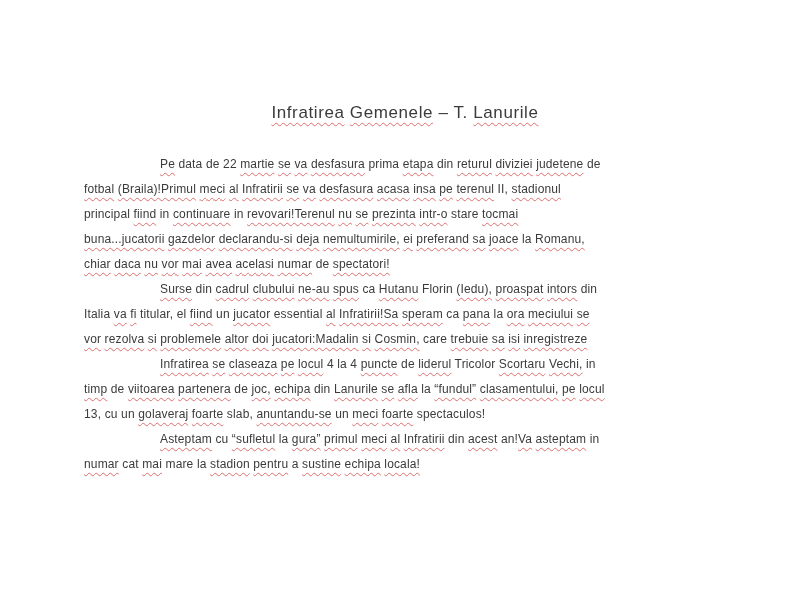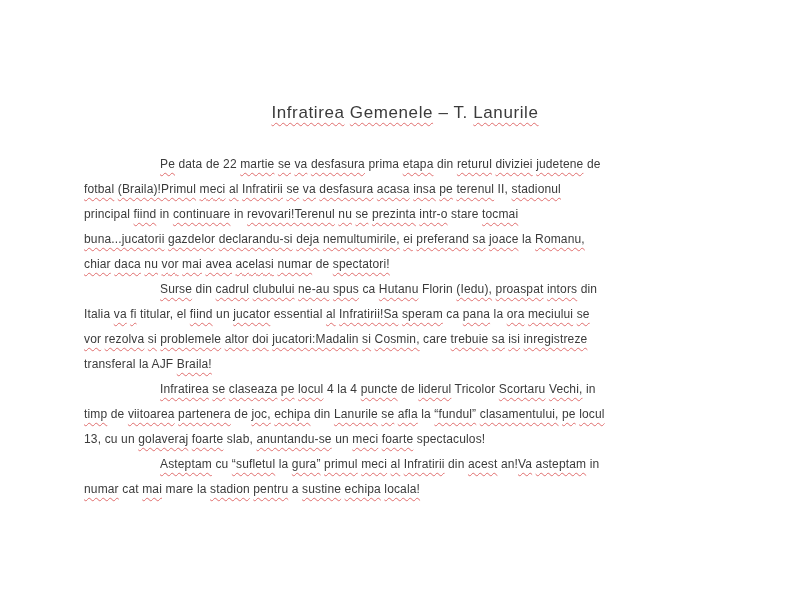--- a/index.html
+++ b/index.html
@@ -54,21 +54,20 @@
           <div class="line indent"><span class="sq" style="text-decoration-color: rgb(224, 110, 110);">Pe</span> <span>data</span> <span>de</span> <span>22</span> <span class="sq" style="text-decoration-color: rgb(224, 110, 110);">martie</span> <span class="sq" style="text-decoration-color: rgb(224, 110, 110);">se</span> <span class="sq" style="text-decoration-color: rgb(224, 110, 110);">va</span> <span class="sq" style="text-decoration-color: rgb(224, 110, 110);">desfasura</span> <span>prima</span> <span class="sq" style="text-decoration-color: rgb(224, 110, 110);">etapa</span> <span>din</span> <span class="sq" style="text-decoration-color: rgb(224, 110, 110);">returul</span> <span class="sq" style="text-decoration-color: rgb(224, 110, 110);">diviziei</span> <span class="sq" style="text-decoration-color: rgb(224, 110, 110);">judetene</span> <span>de</span></div>
           <div class="line"><span class="sq" style="text-decoration-color: rgb(224, 110, 110);">fotbal</span> <span class="sq" style="text-decoration-color: rgb(224, 110, 110);">(Braila)!Primul</span> <span class="sq" style="text-decoration-color: rgb(224, 110, 110);">meci</span> <span class="sq" style="text-decoration-color: rgb(224, 110, 110);">al</span> <span class="sq" style="text-decoration-color: rgb(224, 110, 110);">Infratirii</span> <span class="sq" style="text-decoration-color: rgb(224, 110, 110);">se</span> <span class="sq" style="text-decoration-color: rgb(224, 110, 110);">va</span> <span class="sq" style="text-decoration-color: rgb(224, 110, 110);">desfasura</span> <span class="sq" style="text-decoration-color: rgb(224, 110, 110);">acasa</span> <span class="sq" style="text-decoration-color: rgb(224, 110, 110);">insa</span> <span class="sq" style="text-decoration-color: rgb(224, 110, 110);">pe</span> <span class="sq" style="text-decoration-color: rgb(224, 110, 110);">terenul</span> <span>II,</span> <span class="sq" style="text-decoration-color: rgb(224, 110, 110);">stadionul</span></div>
           <div class="line"><span>principal</span> <span class="sq" style="text-decoration-color: rgb(224, 110, 110);">fiind</span> <span>in</span> <span class="sq" style="text-decoration-color: rgb(224, 110, 110);">continuare</span> <span>in</span> <span class="sq" style="text-decoration-color: rgb(224, 110, 110);">revovari!Terenul</span> <span class="sq" style="text-decoration-color: rgb(224, 110, 110);">nu</span> <span class="sq" style="text-decoration-color: rgb(224, 110, 110);">se</span> <span class="sq" style="text-decoration-color: rgb(224, 110, 110);">prezinta</span> <span class="sq" style="text-decoration-color: rgb(224, 110, 110);">intr-o</span> <span>stare</span> <span class="sq" style="text-decoration-color: rgb(224, 110, 110);">tocmai</span></div>
           <div class="line"><span class="sq" style="text-decoration-color: rgb(224, 110, 110);">buna...jucatorii</span> <span class="sq" style="text-decoration-color: rgb(224, 110, 110);">gazdelor</span> <span class="sq" style="text-decoration-color: rgb(224, 110, 110);">declarandu-si</span> <span class="sq" style="text-decoration-color: rgb(224, 110, 110);">deja</span> <span class="sq" style="text-decoration-color: rgb(224, 110, 110);">nemultumirile,</span> <span class="sq" style="text-decoration-color: rgb(224, 110, 110);">ei</span> <span class="sq" style="text-decoration-color: rgb(224, 110, 110);">preferand</span> <span class="sq" style="text-decoration-color: rgb(224, 110, 110);">sa</span> <span class="sq" style="text-decoration-color: rgb(224, 110, 110);">joace</span> <span>la</span> <span class="sq" style="text-decoration-color: rgb(224, 110, 110);">Romanu,</span></div>
           <div class="line"><span class="sq" style="text-decoration-color: rgb(224, 110, 110);">chiar</span> <span class="sq" style="text-decoration-color: rgb(224, 110, 110);">daca</span> <span class="sq" style="text-decoration-color: rgb(224, 110, 110);">nu</span> <span class="sq" style="text-decoration-color: rgb(224, 110, 110);">vor</span> <span class="sq" style="text-decoration-color: rgb(224, 110, 110);">mai</span> <span class="sq" style="text-decoration-color: rgb(224, 110, 110);">avea</span> <span class="sq" style="text-decoration-color: rgb(224, 110, 110);">acelasi</span> <span class="sq" style="text-decoration-color: rgb(224, 110, 110);">numar</span> <span>de</span> <span class="sq" style="text-decoration-color: rgb(224, 110, 110);">spectatori!</span></div>
         </div>
         <div class="para">
           <div class="line indent"><span class="sq" style="text-decoration-color: rgb(224, 110, 110);">Surse</span> <span>din</span> <span class="sq" style="text-decoration-color: rgb(224, 110, 110);">cadrul</span> <span class="sq" style="text-decoration-color: rgb(224, 110, 110);">clubului</span> <span class="sq" style="text-decoration-color: rgb(224, 110, 110);">ne-au</span> <span class="sq" style="text-decoration-color: rgb(224, 110, 110);">spus</span> <span>ca</span> <span class="sq" style="text-decoration-color: rgb(224, 110, 110);">Hutanu</span> <span>Florin</span> <span class="sq" style="text-decoration-color: rgb(224, 110, 110);">(Iedu),</span> <span class="sq" style="text-decoration-color: rgb(224, 110, 110);">proaspat</span> <span class="sq" style="text-decoration-color: rgb(224, 110, 110);">intors</span> <span>din</span></div>
           <div class="line"><span>Italia</span> <span class="sq" style="text-decoration-color: rgb(224, 110, 110);">va</span> <span class="sq" style="text-decoration-color: rgb(224, 110, 110);">fi</span> <span>titular,</span> <span>el</span> <span class="sq" style="text-decoration-color: rgb(224, 110, 110);">fiind</span> <span>un</span> <span class="sq" style="text-decoration-color: rgb(224, 110, 110);">jucator</span> <span>essential</span> <span class="sq" style="text-decoration-color: rgb(224, 110, 110);">al</span> <span class="sq" style="text-decoration-color: rgb(224, 110, 110);">Infratirii!Sa</span> <span class="sq" style="text-decoration-color: rgb(224, 110, 110);">speram</span> <span>ca</span> <span class="sq" style="text-decoration-color: rgb(224, 110, 110);">pana</span> <span>la</span> <span class="sq" style="text-decoration-color: rgb(224, 110, 110);">ora</span> <span class="sq" style="text-decoration-color: rgb(224, 110, 110);">meciului</span> <span class="sq" style="text-decoration-color: rgb(224, 110, 110);">se</span></div>
           <div class="line"><span class="sq" style="text-decoration-color: rgb(224, 110, 110);">vor</span> <span class="sq" style="text-decoration-color: rgb(224, 110, 110);">rezolva</span> <span class="sq" style="text-decoration-color: rgb(224, 110, 110);">si</span> <span class="sq" style="text-decoration-color: rgb(224, 110, 110);">problemele</span> <span class="sq" style="text-decoration-color: rgb(224, 110, 110);">altor</span> <span class="sq" style="text-decoration-color: rgb(224, 110, 110);">doi</span> <span class="sq" style="text-decoration-color: rgb(224, 110, 110);">jucatori:Madalin</span> <span class="sq" style="text-decoration-color: rgb(224, 110, 110);">si</span> <span class="sq" style="text-decoration-color: rgb(224, 110, 110);">Cosmin,</span> <span>care</span> <span class="sq" style="text-decoration-color: rgb(224, 110, 110);">trebuie</span> <span class="sq" style="text-decoration-color: rgb(224, 110, 110);">sa</span> <span class="sq" style="text-decoration-color: rgb(224, 110, 110);">isi</span> <span class="sq" style="text-decoration-color: rgb(224, 110, 110);">inregistreze</span></div>
-          <div class="line"><span>transferal</span> <span>la</span> <span>AJF</span> <span class="sq" style="text-decoration-color: rgb(224, 110, 110);">Braila!</span></div>
         </div>
         <div class="para">
           <div class="line indent"><span class="sq" style="text-decoration-color: rgb(224, 110, 110);">Infratirea</span> <span class="sq" style="text-decoration-color: rgb(224, 110, 110);">se</span> <span class="sq" style="text-decoration-color: rgb(224, 110, 110);">claseaza</span> <span class="sq" style="text-decoration-color: rgb(224, 110, 110);">pe</span> <span class="sq" style="text-decoration-color: rgb(224, 110, 110);">locul</span> <span>4</span> <span>la</span> <span>4</span> <span class="sq" style="text-decoration-color: rgb(224, 110, 110);">puncte</span> <span>de</span> <span class="sq" style="text-decoration-color: rgb(224, 110, 110);">liderul</span> <span>Tricolor</span> <span class="sq" style="text-decoration-color: rgb(224, 110, 110);">Scortaru</span> <span class="sq" style="text-decoration-color: rgb(224, 110, 110);">Vechi,</span> <span>in</span></div>
           <div class="line"><span class="sq" style="text-decoration-color: rgb(224, 110, 110);">timp</span> <span>de</span> <span class="sq" style="text-decoration-color: rgb(224, 110, 110);">viitoarea</span> <span class="sq" style="text-decoration-color: rgb(224, 110, 110);">partenera</span> <span>de</span> <span class="sq" style="text-decoration-color: rgb(224, 110, 110);">joc,</span> <span class="sq" style="text-decoration-color: rgb(224, 110, 110);">echipa</span> <span>din</span> <span class="sq" style="text-decoration-color: rgb(224, 110, 110);">Lanurile</span> <span class="sq" style="text-decoration-color: rgb(224, 110, 110);">se</span> <span class="sq" style="text-decoration-color: rgb(224, 110, 110);">afla</span> <span>la</span> <span class="sq" style="text-decoration-color: rgb(224, 110, 110);">“fundul”</span> <span class="sq" style="text-decoration-color: rgb(224, 110, 110);">clasamentului,</span> <span class="sq" style="text-decoration-color: rgb(224, 110, 110);">pe</span> <span class="sq" style="text-decoration-color: rgb(224, 110, 110);">locul</span></div>
           <div class="line"><span>13,</span> <span>cu</span> <span>un</span> <span class="sq" style="text-decoration-color: rgb(224, 110, 110);">golaveraj</span> <span class="sq" style="text-decoration-color: rgb(224, 110, 110);">foarte</span> <span>slab,</span> <span class="sq" style="text-decoration-color: rgb(224, 110, 110);">anuntandu-se</span> <span>un</span> <span class="sq" style="text-decoration-color: rgb(224, 110, 110);">meci</span> <span class="sq" style="text-decoration-color: rgb(224, 110, 110);">foarte</span> <span>spectaculos!</span></div>
         </div>
         <div class="para">
           <div class="line indent"><span class="sq" style="text-decoration-color: rgb(224, 110, 110);">Asteptam</span> <span>cu</span> <span class="sq" style="text-decoration-color: rgb(224, 110, 110);">“sufletul</span> <span>la</span> <span class="sq" style="text-decoration-color: rgb(224, 110, 110);">gura”</span> <span class="sq" style="text-decoration-color: rgb(224, 110, 110);">primul</span> <span class="sq" style="text-decoration-color: rgb(224, 110, 110);">meci</span> <span class="sq" style="text-decoration-color: rgb(224, 110, 110);">al</span> <span class="sq" style="text-decoration-color: rgb(224, 110, 110);">Infratirii</span> <span>din</span> <span class="sq" style="text-decoration-color: rgb(224, 110, 110);">acest</span> <span>an!</span><span class="sq" style="text-decoration-color: rgb(224, 110, 110);">Va</span> <span class="sq" style="text-decoration-color: rgb(224, 110, 110);">asteptam</span> <span>in</span></div>
           <div class="line"><span class="sq" style="text-decoration-color: rgb(224, 110, 110);">numar</span> <span>cat</span> <span class="sq" style="text-decoration-color: rgb(224, 110, 110);">mai</span> <span>mare</span> <span>la</span> <span class="sq" style="text-decoration-color: rgb(224, 110, 110);">stadion</span> <span class="sq" style="text-decoration-color: rgb(224, 110, 110);">pentru</span> <span>a</span> <span class="sq" style="text-decoration-color: rgb(224, 110, 110);">sustine</span> <span class="sq" style="text-decoration-color: rgb(224, 110, 110);">echipa</span> <span class="sq" style="text-decoration-color: rgb(224, 110, 110);">locala!</span></div>
         </div>

